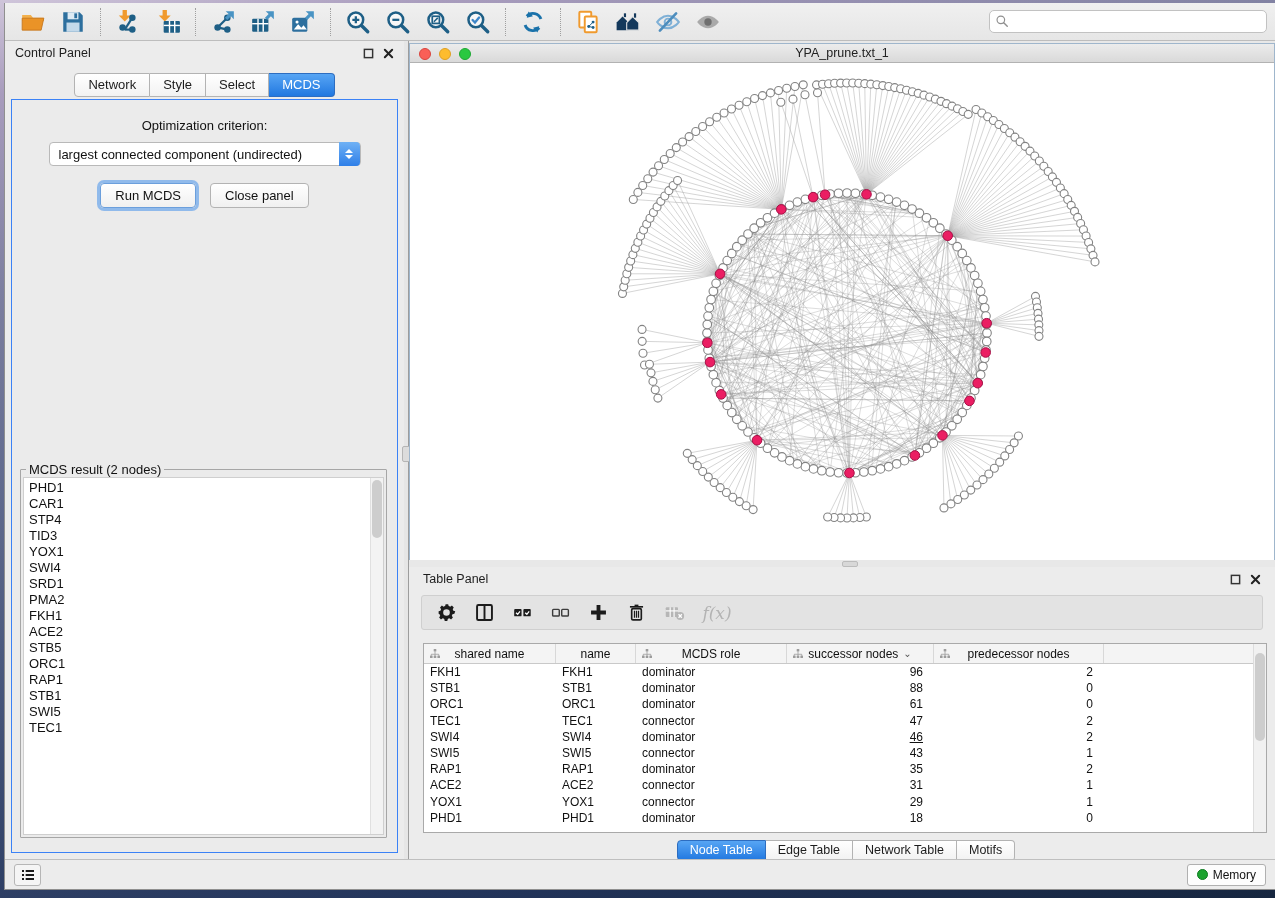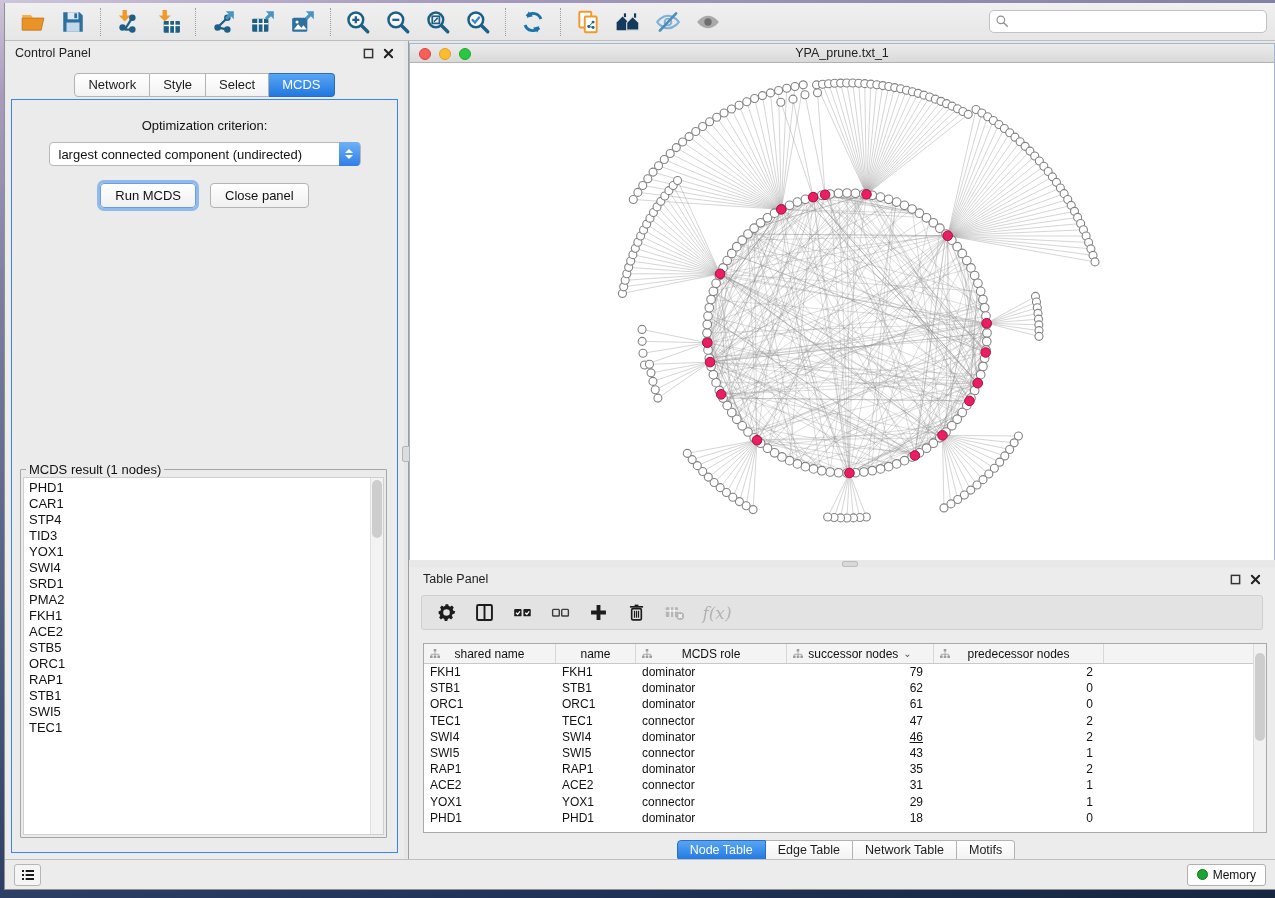--- a/index.html
+++ b/index.html
@@ -353,21 +353,21 @@
           <span class="stepper">
             <span class="chev up"></span>
               <span class="chev down"></span>
           </span>
         </div>
         <div class="btnrow">
           <button class="pushbtn focused">Run MCDS</button>
           <button class="pushbtn">Close panel</button>
         </div>
         <fieldset class="mcds">
-          <legend>MCDS result (1 nodes)</legend>
+          <legend>MCDS result (2 nodes)</legend>
           <div class="listbox">
             <div class="items" id="mcds-items">
                 <div class="item">PHD1</div>
                 <div class="item">CAR1</div>
                 <div class="item">STP4</div>
                 <div class="item">TID3</div>
                 <div class="item">YOX1</div>
                 <div class="item">SWI4</div>
                 <div class="item">SRD1</div>
                 <div class="item">PMA2</div>
@@ -1324,28 +1324,28 @@
                     <path d="M12 7v4M4.6 15v-2.5h14.8V15M12 11v4" fill="none" stroke="#9c9c9c" stroke-width="1.6"></path>
                   </svg></span>
                 <span>predecessor nodes</span>
               </div>
             </div>
           <div id="table-body">
               <div class="trow">
                 <div class="td" style="width: 132px;">FKH1</div>
                 <div class="td" style="width: 80px;">FKH1</div>
                 <div class="td" style="width: 151px;">dominator</div>
-                <div class="td num" style="width: 147px;">79</div>
+                <div class="td num" style="width: 147px;">96</div>
                 <div class="td num" style="width: 170px;">2</div>
               </div>
               <div class="trow">
                 <div class="td" style="width: 132px;">STB1</div>
                 <div class="td" style="width: 80px;">STB1</div>
                 <div class="td" style="width: 151px;">dominator</div>
-                <div class="td num" style="width: 147px;">62</div>
+                <div class="td num" style="width: 147px;">88</div>
                 <div class="td num" style="width: 170px;">0</div>
               </div>
               <div class="trow">
                 <div class="td" style="width: 132px;">ORC1</div>
                 <div class="td" style="width: 80px;">ORC1</div>
                 <div class="td" style="width: 151px;">dominator</div>
                 <div class="td num" style="width: 147px;">61</div>
                 <div class="td num" style="width: 170px;">0</div>
               </div>
               <div class="trow">

